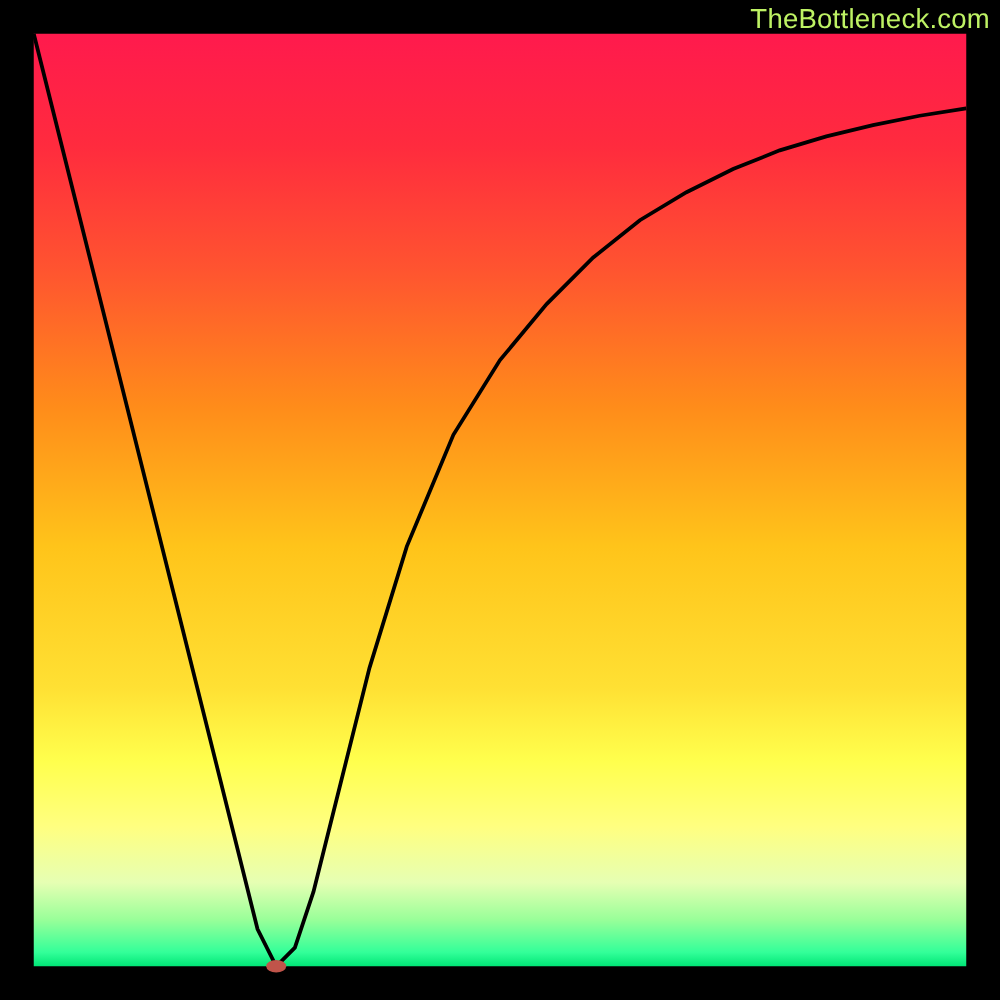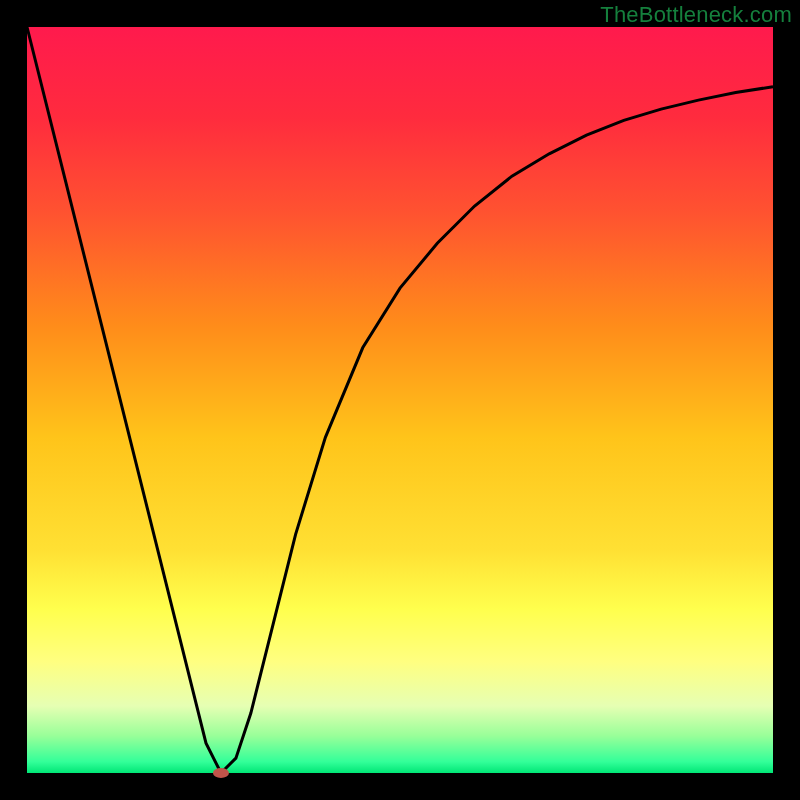--- a/index.html
+++ b/index.html
@@ -15,21 +15,21 @@
     position: relative;
     width: 800px;
     height: 800px;
     background: #000;
   }
   .watermark {
     position: absolute;
     top: 2px;
     right: 8px;
     font-size: 22px;
-    color: #15803d;
+    color: #bef264;
     font-weight: 500;
     letter-spacing: 0.2px;
     z-index: 10;
   }
   svg {
     position: absolute;
     top: 0;
     left: 0;
   }
 </style>

